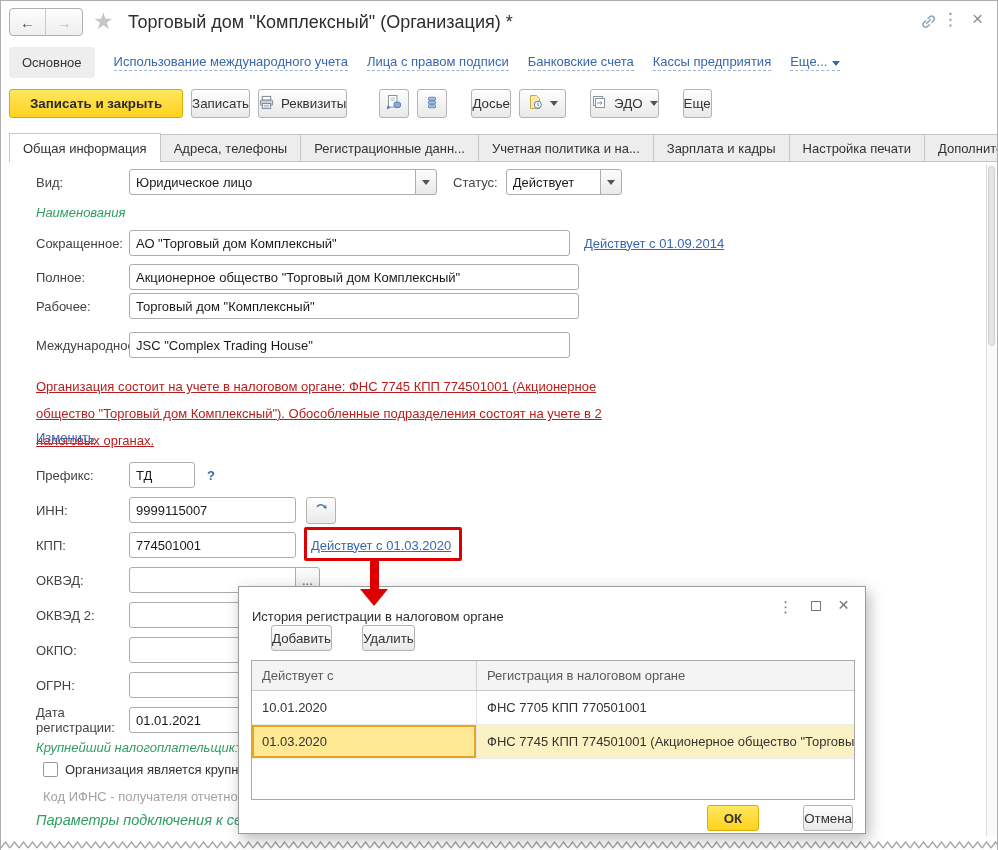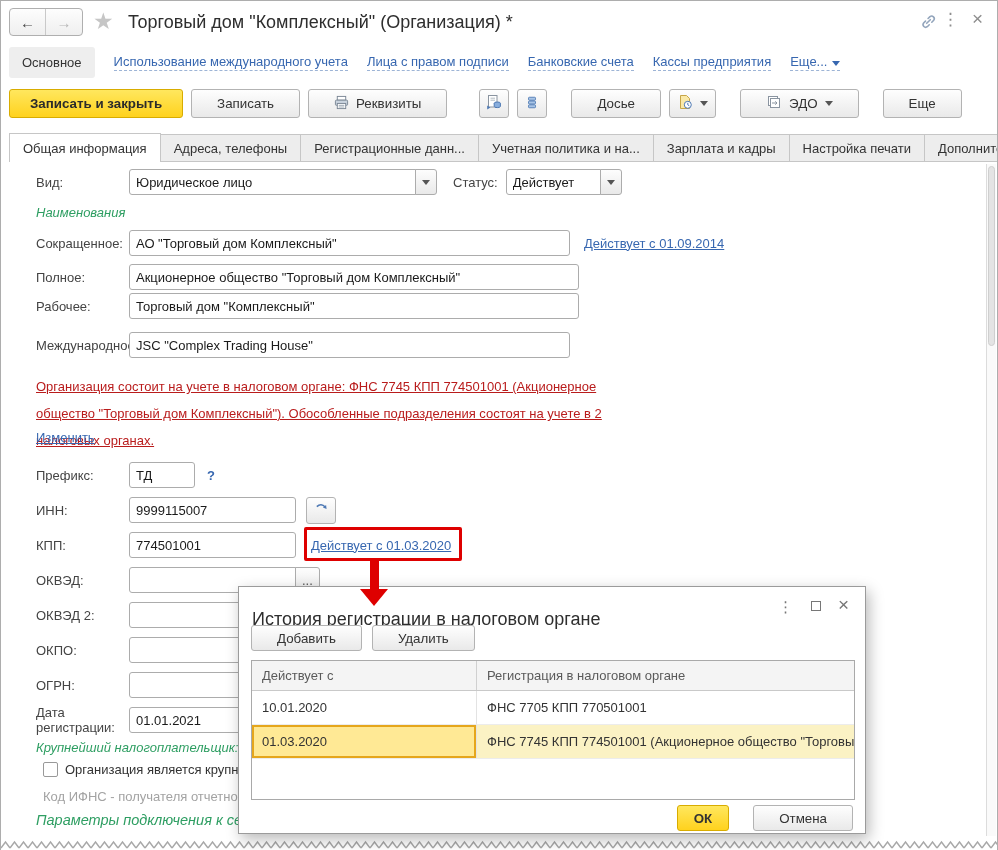--- a/index.html
+++ b/index.html
@@ -22,21 +22,21 @@
 
   
   .navrow { left:8px; top:46px; display:flex; align-items:center; gap:19px; height:31px; }
   .nav-active { background:#EEEEEE; border-radius:3px; padding:0 13px; height:31px; display:flex; align-items:center; color:#333; }
   .navlink { color:#3767B0; text-decoration:none; border-bottom:1px dashed #9DB4D6; padding-bottom:1px; cursor:pointer; white-space:nowrap; }
   .caret { display:inline-block; width:0; height:0; border-left:4px solid transparent; border-right:4px solid transparent; border-top:5px solid #555; }
   .caret.blue { border-top-color:#3767B0; margin-left:5px; }
 
   
   .toolbar { left:8px; top:88px; display:flex; align-items:center; gap:8px; height:29px; }
-  .btn { height:29px; display:inline-flex; align-items:center; gap:7px; padding:0 25px; border:1px solid #B3B3B3; border-radius:3px;
+  .btn { height:29px; display:inline-flex; align-items:center; gap:7px; padding:0 0; border:1px solid #B3B3B3; border-radius:3px;
          background:linear-gradient(#FEFEFE,#E9E9E9); color:#333; cursor:pointer; white-space:nowrap; }
   .btn.primary { background:linear-gradient(#FFE75E,#FFD21E); border-color:#D8AC00; font-weight:bold; padding:0 20px; color:#2B2B2B; }
   .btn.icon-only { padding:0 7px; }
   .gap-l { margin-left:24px; }
   .gap-m { margin-left:16px; }
   .qbtn { width:30px; justify-content:center; padding:0; }
 
   
   .tabs { left:8px; top:132px; display:flex; align-items:flex-end; height:29px; }
   .tab { height:28px; display:flex; align-items:center; padding:0 13px; background:#EDEDED; border:1px solid #C6C6C6; border-left:none; color:#333; cursor:pointer; white-space:nowrap; }
@@ -58,25 +58,25 @@
   .para { left:35px; top:372px; width:612px; line-height:27px; color:#b91c1c;text-decoration:underline; }
   .muted { color:#A3A3A3; }
   .checkbox { width:15px; height:15px; border:1px solid #999; border-radius:2px; background:#fff; flex:none; cursor:pointer; }
 
   
   .red-box { left:303px; top:526px; width:158px; height:34px; border:3px solid #DE0000; border-radius:2px; z-index:30; pointer-events:none; }
   .red-arrow { left:356px; top:559px; z-index:40; pointer-events:none; }
 
   
   .dialog { left:237px; top:585px; width:628px; height:248px; background:#fff; border:1px solid #9B9B9B; box-shadow:3px 5px 14px rgba(0,0,0,.28); z-index:10; }
-  .dlg-title { position:absolute; left:13px; top:22px; font-size:18px; color:#2E2E2E; white-space:nowrap; }
+  .dlg-title { position:absolute; left:13px; top:22px; font-size:13px; color:#2E2E2E; white-space:nowrap; }
   .dlg-ctrl { position:absolute; top:11px; color:#777; cursor:pointer; }
   .dlg-max { width:10px; height:10px; border:1.5px solid #777; top:14px; }
   .dlg-toolbar { position:absolute; left:12px; top:38px; display:flex; gap:10px; }
-  .btn.sm { height:26px; }
+  .btn.sm { height:26px;margin-left:20px; }
   .dlg-table { position:absolute; left:12px; top:73px; width:604px; height:140px; border:1px solid #A9A9A9; background:#fff; }
   .thead { display:flex; height:30px; background:#F4F4F4; border-bottom:1px solid #C9C9C9; color:#5A5A5A; }
   .trow { display:flex; height:34px; border-bottom:1px solid #ECECEC; cursor:pointer; }
   .trow.selected { background:#FBF2C4; }
   .tcell { display:flex; align-items:center; padding:0 10px; overflow:hidden; white-space:nowrap; }
   .c1 { width:225px; flex:none; border-right:1px solid #E3E3E3; }
   .thead .c1 { border-right:1px solid #D0D0D0; }
   .c2 { flex:1; }
   .trow.selected .c1 { background:#FFE995; box-shadow:inset 0 0 0 2px #E5A61C; }
   .dlg-footer { position:absolute; right:12px; top:218px; display:flex; gap:24px; }

